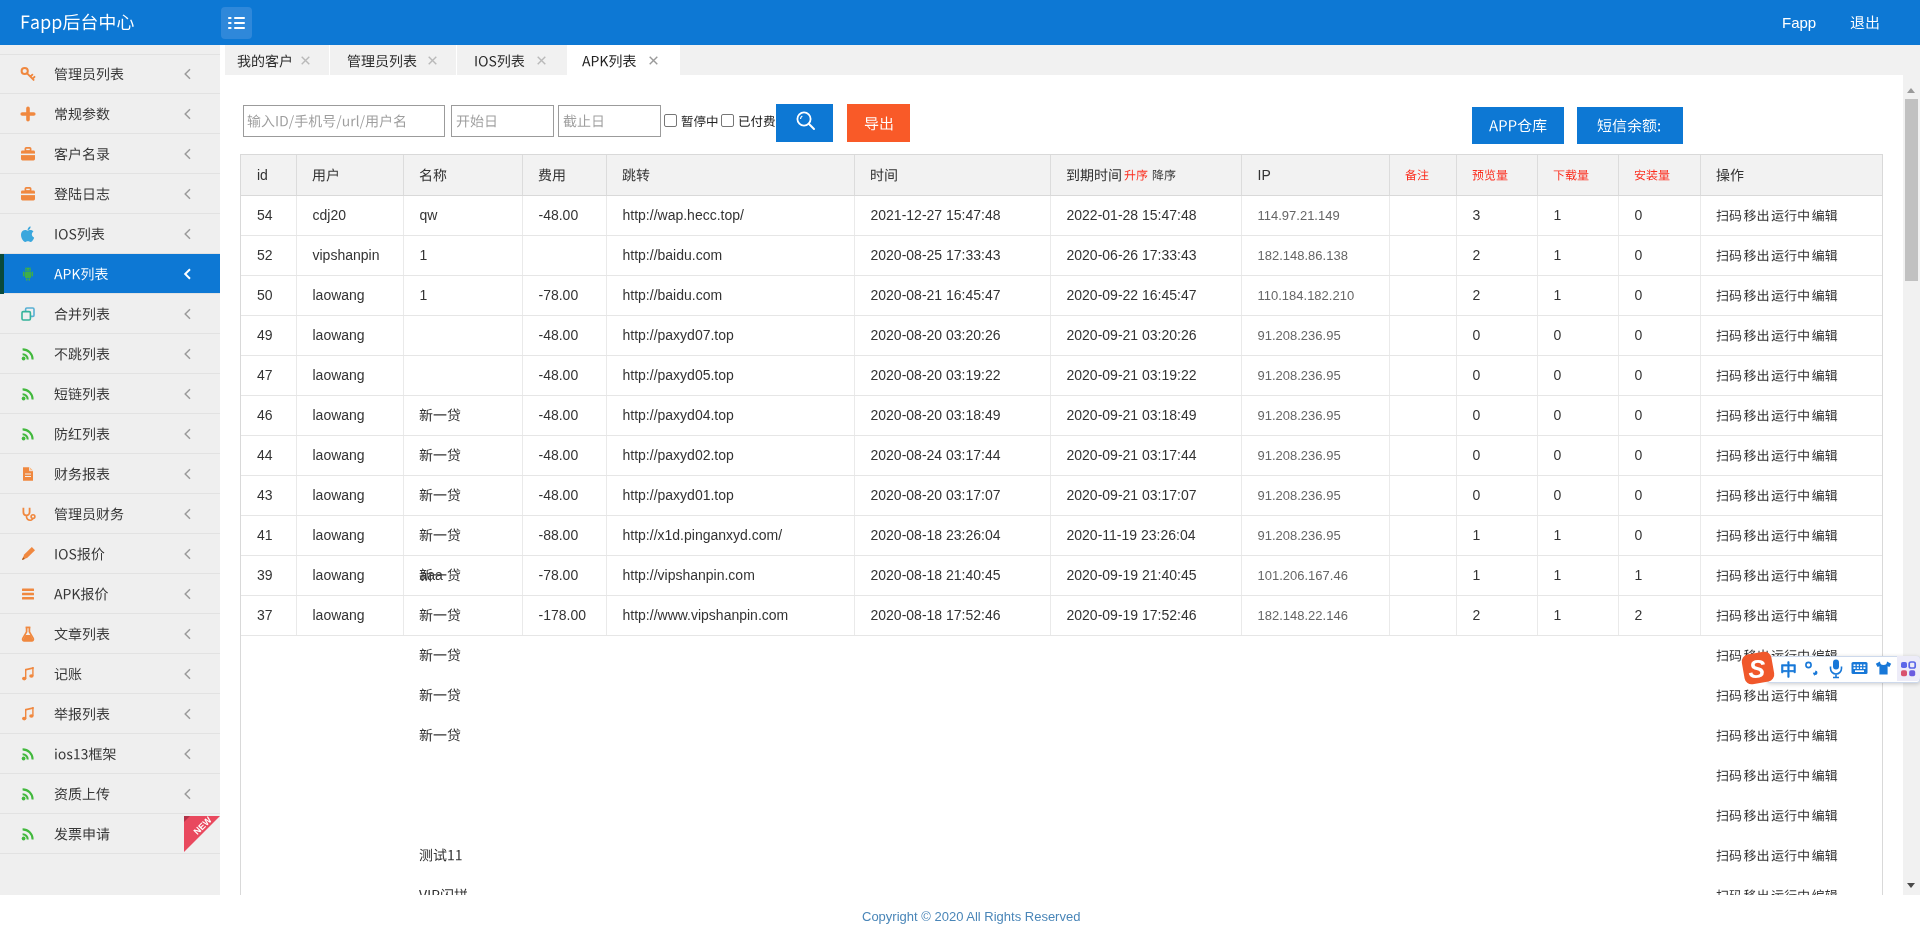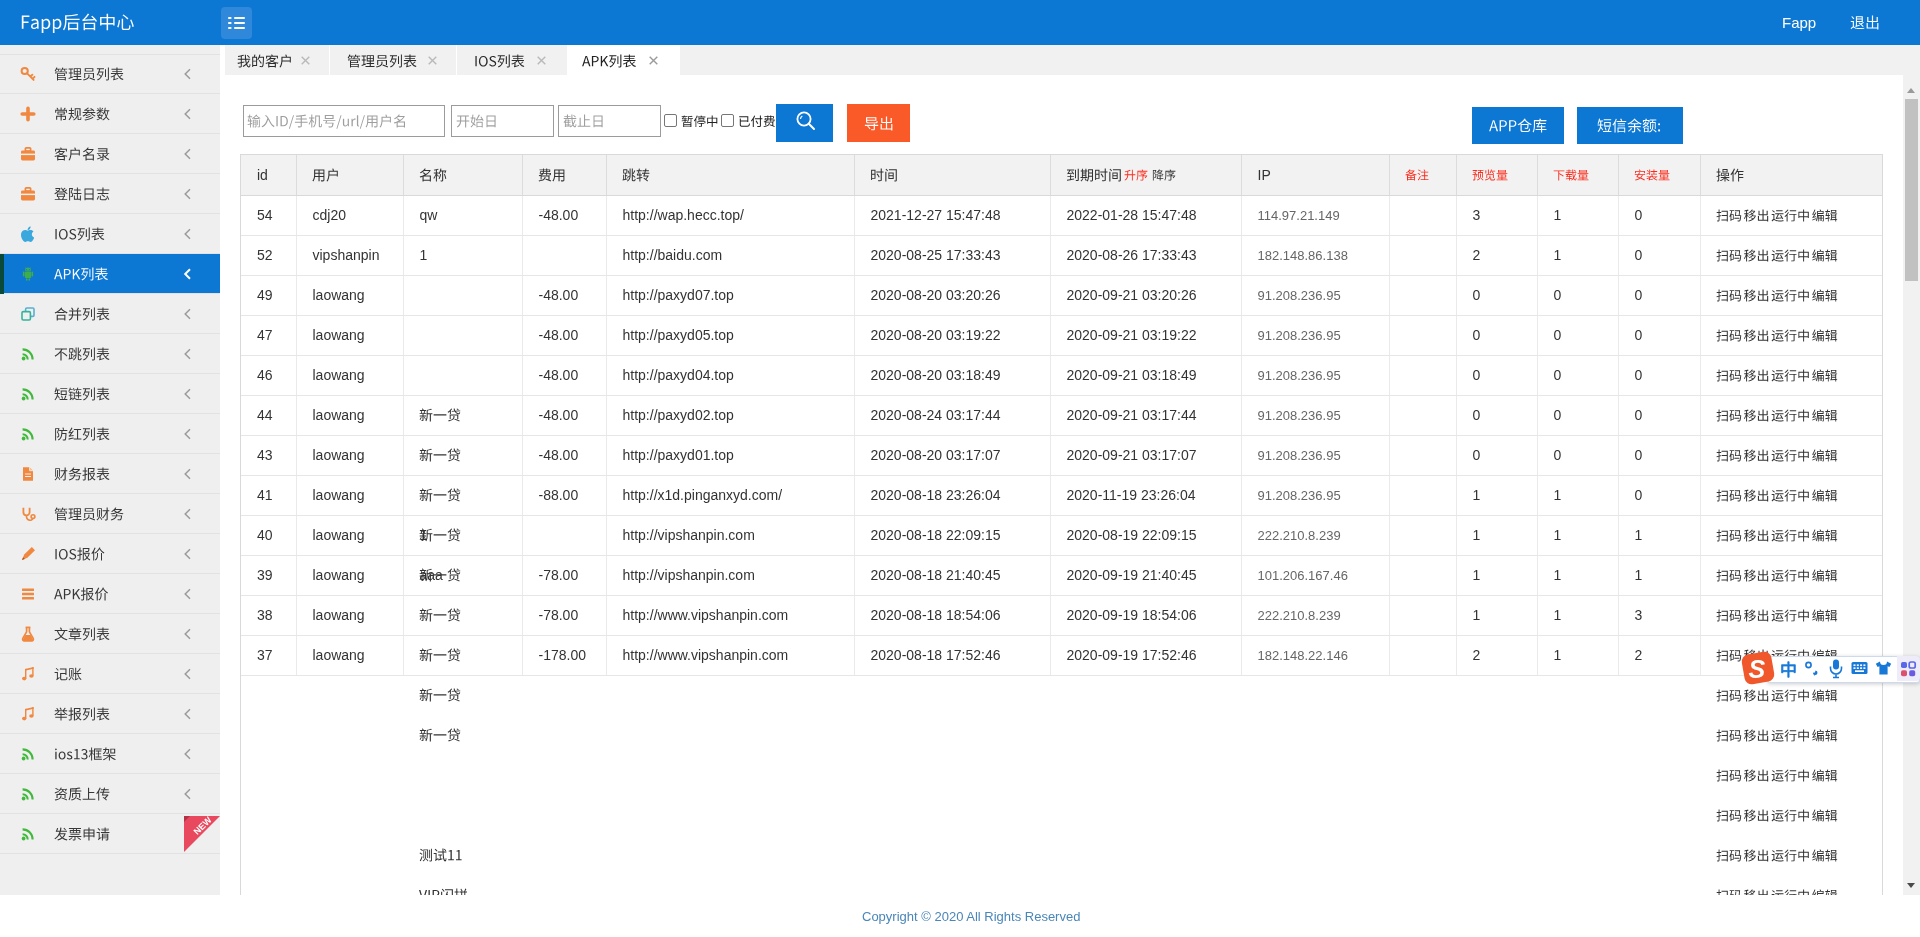--- a/index.html
+++ b/index.html
@@ -401,22 +401,37 @@
           <td>0</td>
           <td style="border-right:none"></td>
         </tr>
         <tr>
           <td>52</td>
           <td>vipshanpin</td>
           <td>1</td>
           <td></td>
           <td>http://baidu.com</td>
           <td>2020-08-25 17:33:43</td>
-          <td>2020-08-26 17:33:43</td>
+          <td>2020-06-26 17:33:43</td>
           <td class="ip">182.148.86.138</td>
+          <td></td>
+          <td>2</td>
+          <td>1</td>
+          <td>0</td>
+          <td style="border-right:none"></td>
+        </tr>
+        <tr>
+          <td>50</td>
+          <td>laowang</td>
+          <td>1</td>
+          <td>-78.00</td>
+          <td>http://baidu.com</td>
+          <td>2020-08-21 16:45:47</td>
+          <td>2020-09-22 16:45:47</td>
+          <td class="ip">110.184.182.210</td>
           <td></td>
           <td>2</td>
           <td>1</td>
           <td>0</td>
           <td style="border-right:none"></td>
         </tr>
         <tr>
           <td>49</td>
           <td>laowang</td>
           <td></td>
@@ -497,65 +512,35 @@
           <td></td>
           <td>-88.00</td>
           <td>http://x1d.pinganxyd.com/</td>
           <td>2020-08-18 23:26:04</td>
           <td>2020-11-19 23:26:04</td>
           <td class="ip">91.208.236.95</td>
           <td></td>
           <td>1</td>
           <td>1</td>
           <td>0</td>
-          <td style="border-right:none"></td>
-        </tr>
-        <tr>
-          <td>40</td>
-          <td>laowang</td>
-          <td>1</td>
-          <td></td>
-          <td>http://vipshanpin.com</td>
-          <td>2020-08-18 22:09:15</td>
-          <td>2020-08-19 22:09:15</td>
-          <td class="ip">222.210.8.239</td>
-          <td></td>
-          <td>1</td>
-          <td>1</td>
-          <td>1</td>
           <td style="border-right:none"></td>
         </tr>
         <tr>
           <td>39</td>
           <td>laowang</td>
           <td>aaa</td>
           <td>-78.00</td>
           <td>http://vipshanpin.com</td>
           <td>2020-08-18 21:40:45</td>
           <td>2020-09-19 21:40:45</td>
           <td class="ip">101.206.167.46</td>
           <td></td>
           <td>1</td>
           <td>1</td>
           <td>1</td>
-          <td style="border-right:none"></td>
-        </tr>
-        <tr>
-          <td>38</td>
-          <td>laowang</td>
-          <td></td>
-          <td>-78.00</td>
-          <td>http://www.vipshanpin.com</td>
-          <td>2020-08-18 18:54:06</td>
-          <td>2020-09-19 18:54:06</td>
-          <td class="ip">222.210.8.239</td>
-          <td></td>
-          <td>1</td>
-          <td>1</td>
-          <td>3</td>
           <td style="border-right:none"></td>
         </tr>
         <tr>
           <td>37</td>
           <td>laowang</td>
           <td></td>
           <td>-178.00</td>
           <td>http://www.vipshanpin.com</td>
           <td>2020-08-18 17:52:46</td>
           <td>2020-09-19 17:52:46</td>

